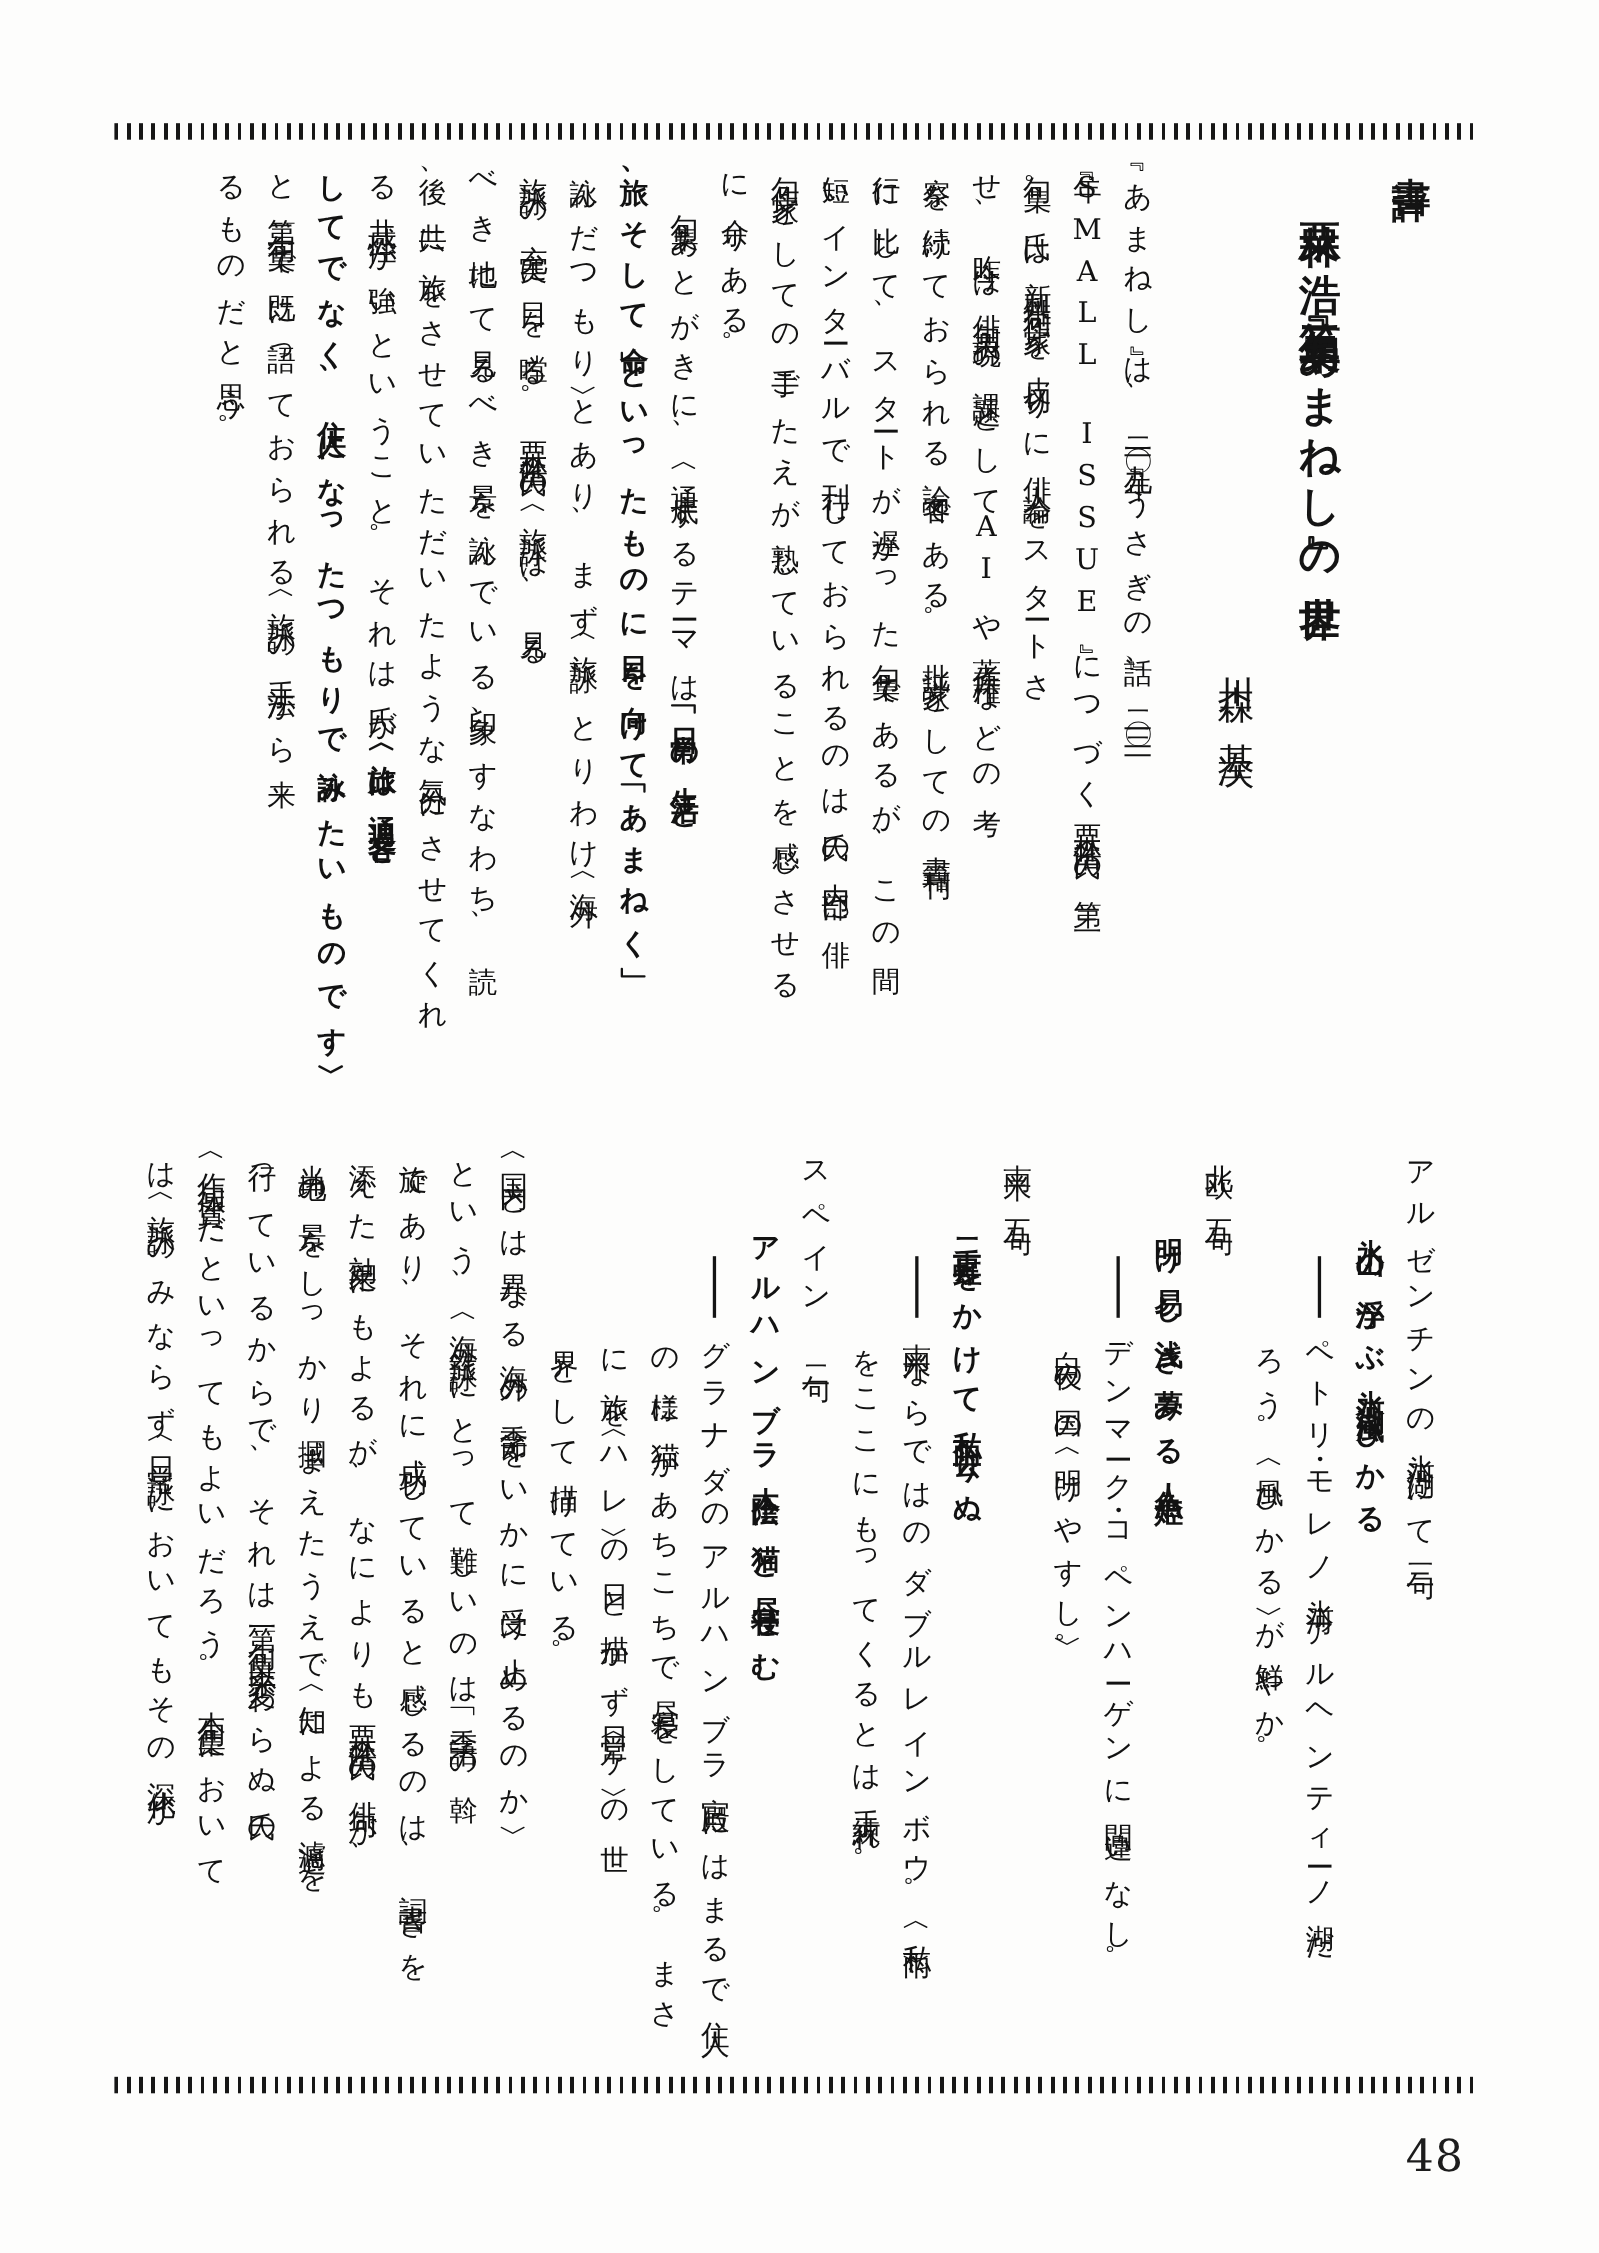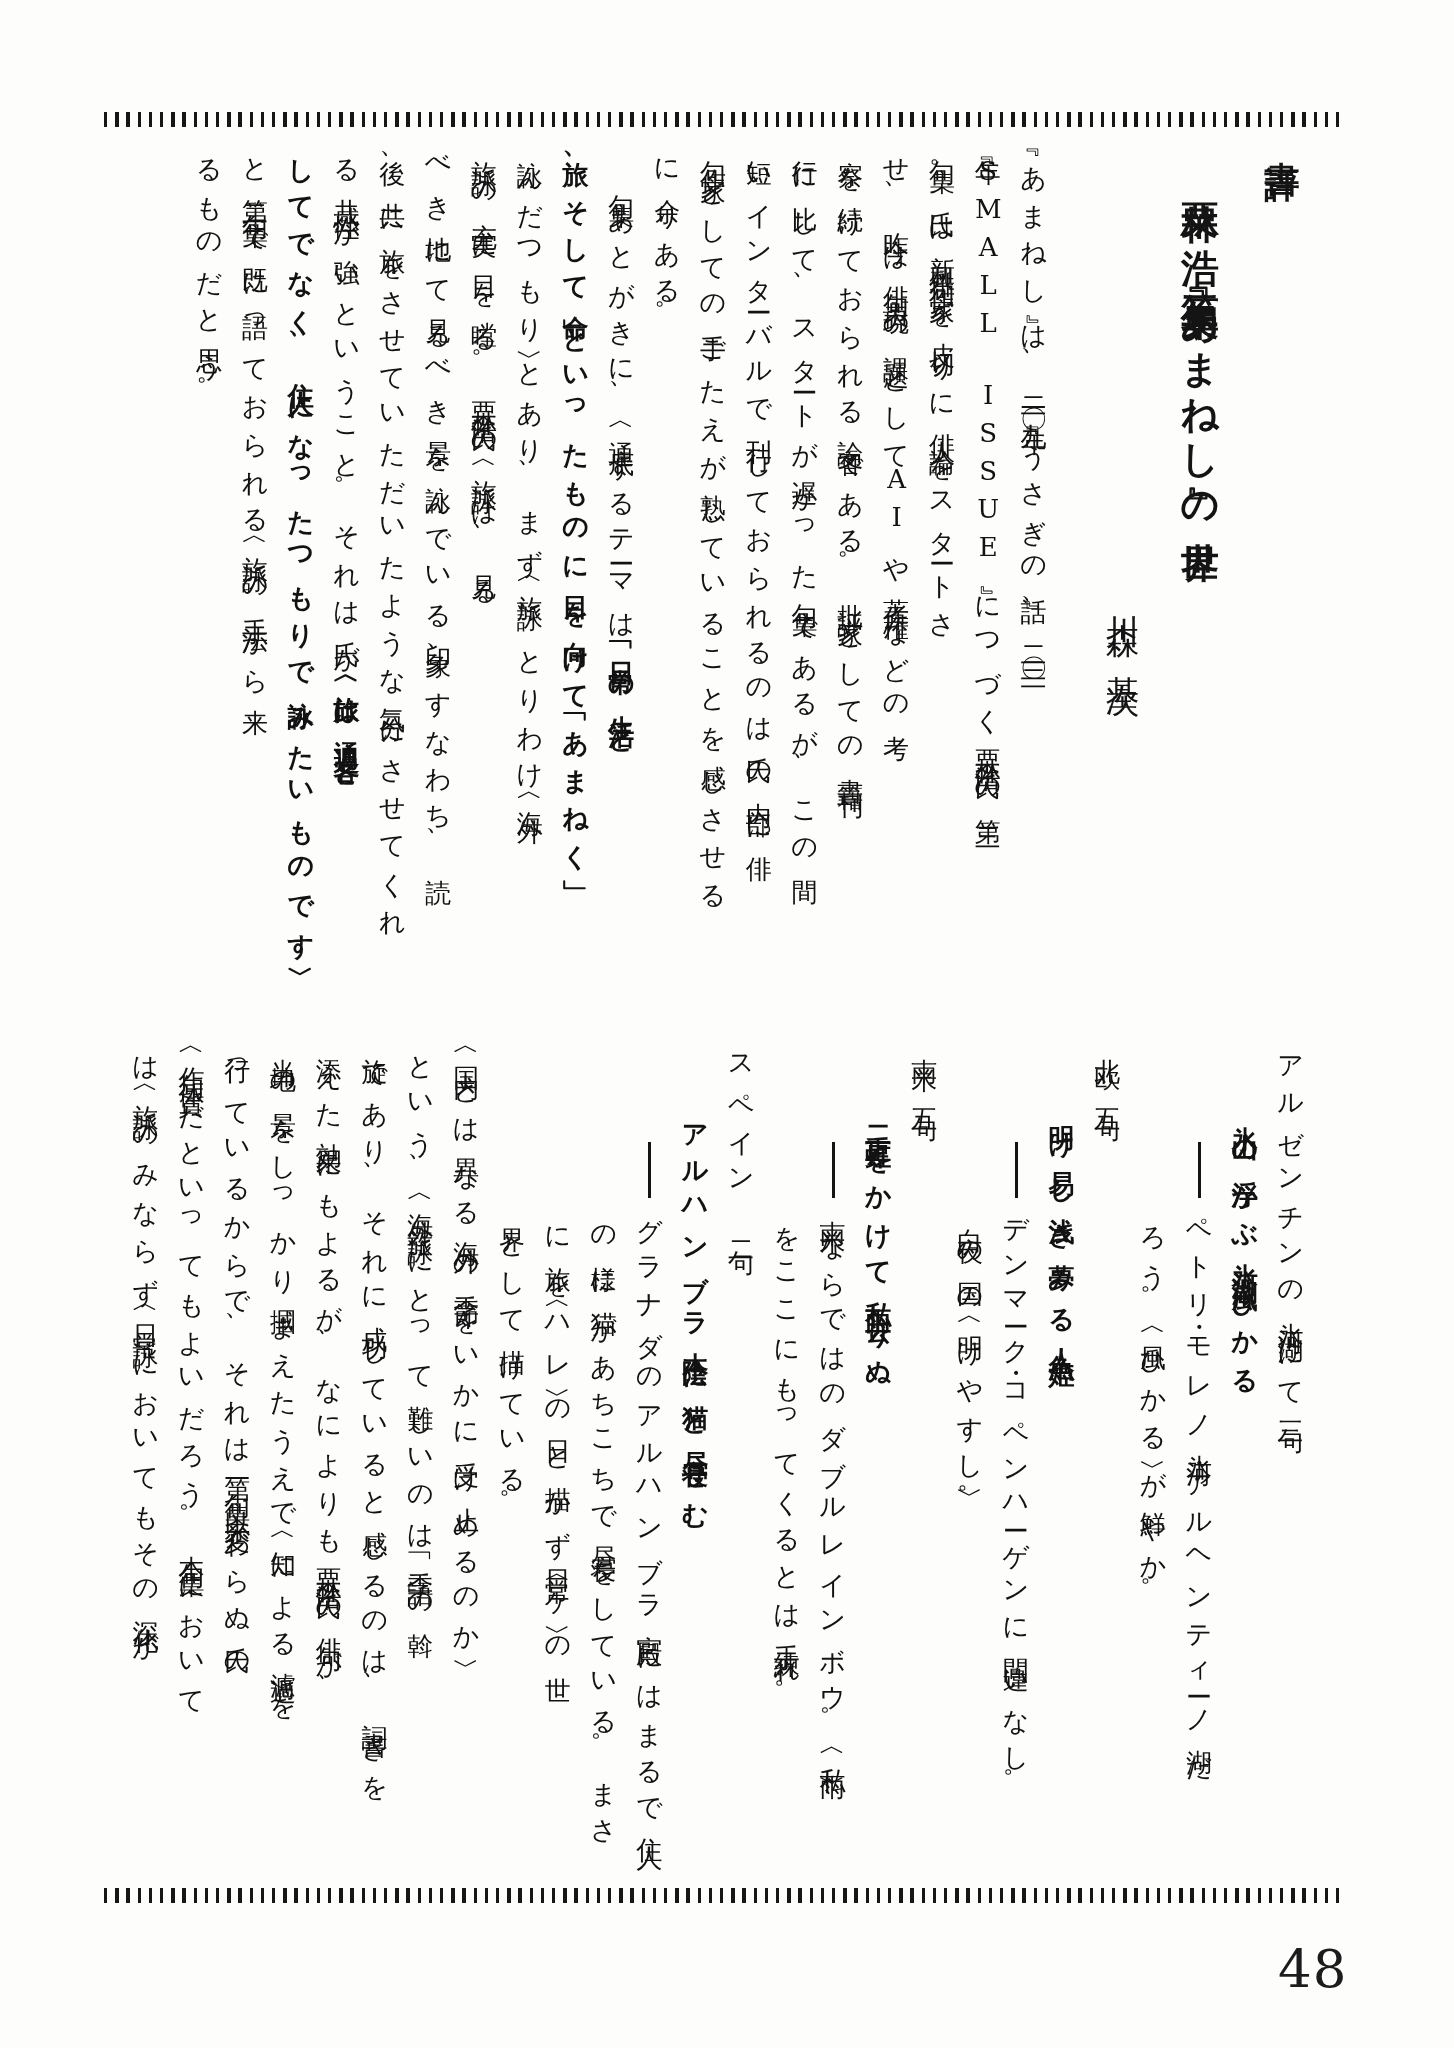--- a/index.html
+++ b/index.html
@@ -54,21 +54,21 @@
     width:26px;height:60px;
     position:relative;
   }
   .vdash::before{
     content:"";
     position:absolute;left:11.5px;top:2px;bottom:2px;width:3px;
     background:#141414;
   }
   #page-number{
     position:absolute;left:1278px;top:1938px;
-    font-size:53px;letter-spacing:1px;color:#1c1c1c;
+    font-size:40px;letter-spacing:1px;color:#1c1c1c;
   }
 </style>
 </head>
 <body>
 
 <div class="rule" id="top-rule"></div>
 
 <div class="vert" id="section-label">書評</div>
 <div class="vert" id="article-title">栗林　浩　第三句集『あまねし』の世界</div>
 <div class="vert" id="author-name">川森　基次</div>

